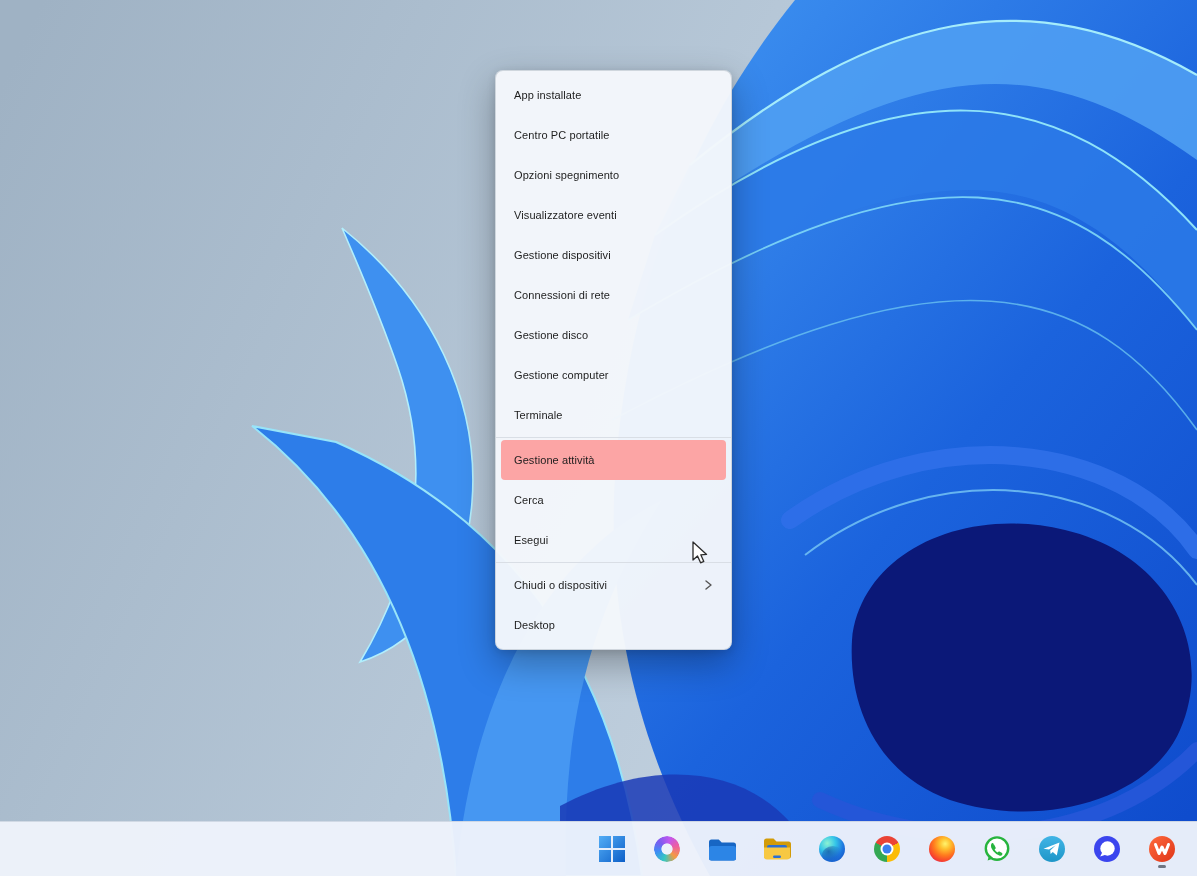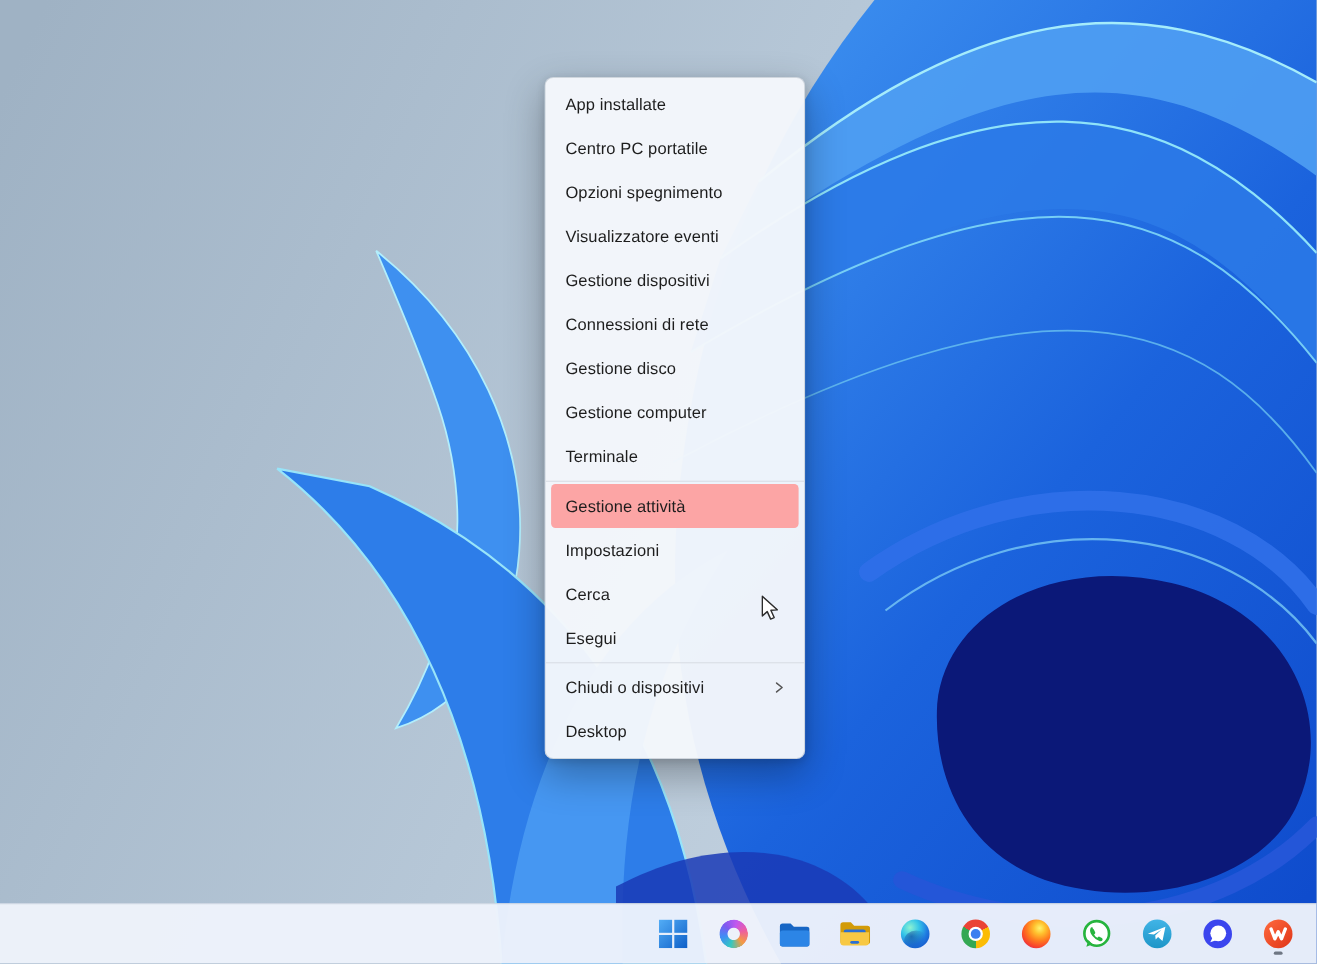--- a/index.html
+++ b/index.html
@@ -17,21 +17,21 @@
     background:rgba(244,247,251,0.97);
     border:1px solid rgba(120,132,148,0.28);
     border-radius:8px;
     box-shadow:0 14px 36px rgba(0,0,0,0.30), 0 2px 8px rgba(0,0,0,0.12);
     padding:4px 5px;
     z-index:5;
   }
   .menu-item{
     height:40px;display:flex;align-items:center;
     padding:0 10px 0 13px;border-radius:4px;
-    font-size:15px;color:#1d1d1d;letter-spacing:0.1px;
+    font-size:11px;color:#1d1d1d;letter-spacing:0.1px;
     cursor:default;user-select:none;
   }
   .menu-item.hl{background:#fca5a5;}
   .mi-label{flex:1;white-space:nowrap;}
   .sep{height:1px;background:#d9dee5;margin:2px -5px;}
   .chev{width:12px;height:12px;flex:0 0 auto;margin-right:2px;}
   .chev svg{display:block;}
 
   
   .cursor{position:absolute;left:692px;top:541px;z-index:9;pointer-events:none;}
@@ -148,23 +148,20 @@
   <div class="menu-item">
       <span class="mi-label">Terminale</span>
     </div>
 
   <div class="sep"></div>
 
   <div class="menu-item hl">
       <span class="mi-label">Gestione attività</span>
     </div>
   <div class="menu-item">
-      <span class="mi-label">Impostazioni</span>
-    </div>
-  <div class="menu-item">
       <span class="mi-label">Cerca</span>
     </div>
   <div class="menu-item">
       <span class="mi-label">Esegui</span>
     </div>
 
   <div class="sep"></div>
 
   <div class="menu-item">
     <span class="mi-label">Chiudi o dispositivi</span>

